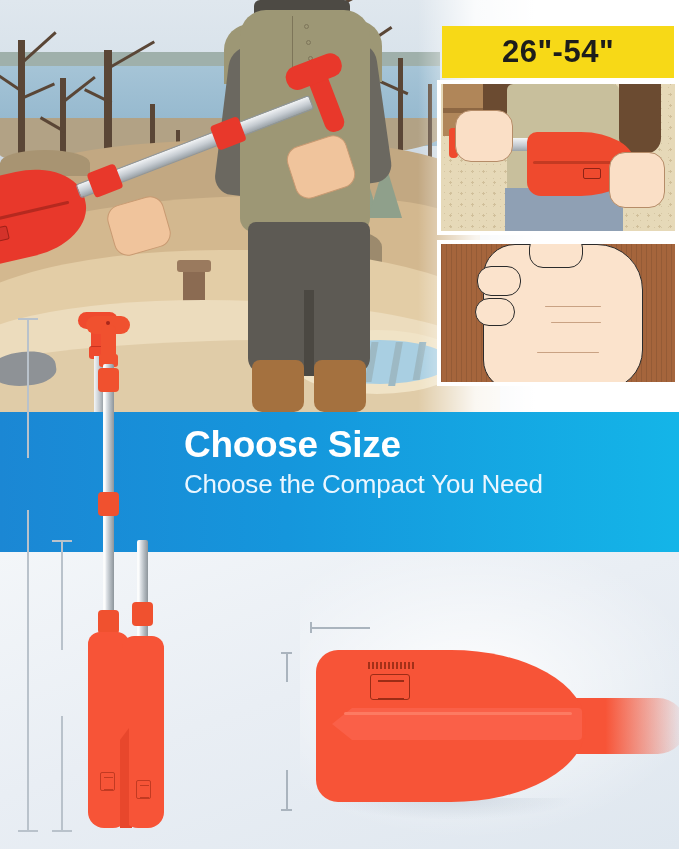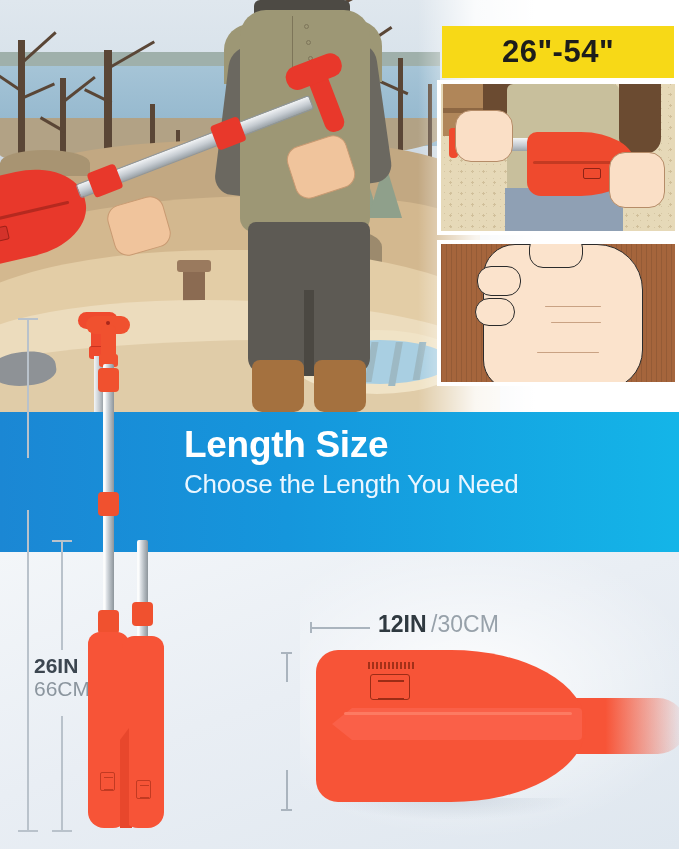--- a/index.html
+++ b/index.html
@@ -510,22 +510,22 @@
         <div class="ib-finger" style="left:88px;top:-10px;width:54px;height:34px;"></div>
         <div class="ib-crease" style="left:104px;top:62px;width:56px;"></div>
         <div class="ib-crease" style="left:110px;top:78px;width:50px;"></div>
         <div class="ib-crease" style="left:96px;top:108px;width:62px;"></div>
       </div>
     </div>
   </div>
 
   <div class="banner">
     <div class="banner-text">
-      <h1>Length Size</h1>
-      <h2>Choose the Length You Need</h2>
+      <h1>Choose Size</h1>
+      <h2>Choose the Compact You Need</h2>
     </div>
   </div>
 
   <div class="spec">
     <div class="spec-glow"></div>
 
     <div class="big-blade-wrap" style="top:98px;">
       <div class="bb-shadow"></div>
       <div class="bb-taper"></div>
       <div class="bb-body"></div>
@@ -538,24 +538,20 @@
 
   <div class="m-tick" style="left:18px;top:318px;width:20px;"></div>
   <div class="m-line" style="left:27px;top:318px;height:140px;"></div>
   <div class="m-line" style="left:27px;top:510px;height:320px;"></div>
   <div class="m-tick" style="left:18px;top:830px;width:20px;"></div>
 
   <div class="m-tick" style="left:52px;top:540px;width:20px;"></div>
   <div class="m-line" style="left:61px;top:540px;height:110px;"></div>
   <div class="m-line" style="left:61px;top:716px;height:114px;"></div>
   <div class="m-tick" style="left:52px;top:830px;width:20px;"></div>
-  <div class="m-label on-grey" style="left:34px;top:655px;">
-    <div class="m-in">26IN</div>
-    <div class="m-cm">66CM</div>
-  </div>
 
   <div class="pad-long">
     <div class="pl-htop"></div>
     <div class="pl-hdot"></div>
     <div class="pl-hbar"></div>
     <div class="pl-ring"></div>
     <div class="pl-shaft" style="top:48px;height:290px;"></div>
     <div class="pl-lock" style="top:52px;"></div>
     <div class="pl-lock" style="top:176px;"></div>
     <div class="pl-lock" style="top:294px;"></div>
@@ -570,24 +566,20 @@
     <div class="pl-lock" style="top:66px;"></div>
     <div class="blade" style="left:2px;top:100px;width:42px;height:192px;border-radius:12px 12px 16px 16px;">
       <div class="blade-spine" style="left:-2px;top:92px;width:9px;height:100px;clip-path:polygon(0 12%,100% 0,100% 100%,0 100%);"></div>
       <div class="blade-logo" style="left:14px;top:144px;"></div>
     </div>
   </div>
 
   <div class="dim-h" style="left:310px;top:620px;width:240px;height:30px;">
     <div class="cap" style="left:0;top:2px;"></div>
     <div class="rule" style="left:0;top:7px;width:60px;"></div>
-    <div style="position:absolute;left:68px;top:-9px;white-space:nowrap;">
-      <span class="lbl-in">12IN</span>
-      <span class="lbl-cm">/30CM</span>
-    </div>
   </div>
 
   <div class="dim-v" style="position:absolute;left:285px;top:652px;width:30px;height:158px;">
     <div class="cap" style="position:absolute;left:-4px;top:0;background:#aab4be;"></div>
     <div class="rule" style="position:absolute;left:1px;top:0;height:30px;background:#aab4be;"></div>
     <div class="rule" style="position:absolute;left:1px;top:118px;height:40px;background:#aab4be;"></div>
     <div class="cap" style="position:absolute;left:-4px;top:157px;background:#aab4be;"></div>
   </div>
 
 </div>

